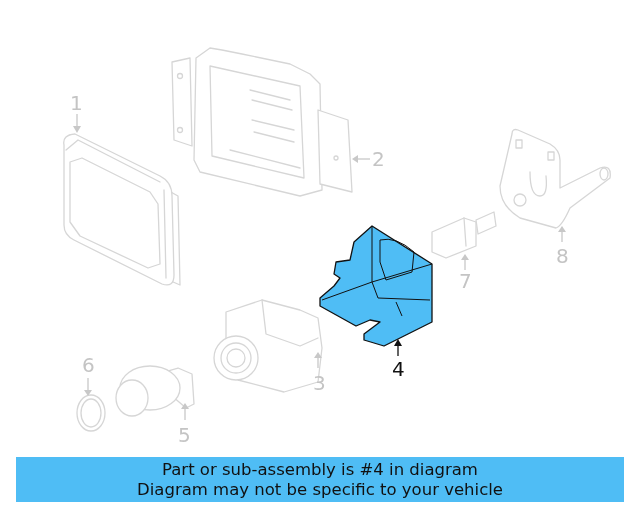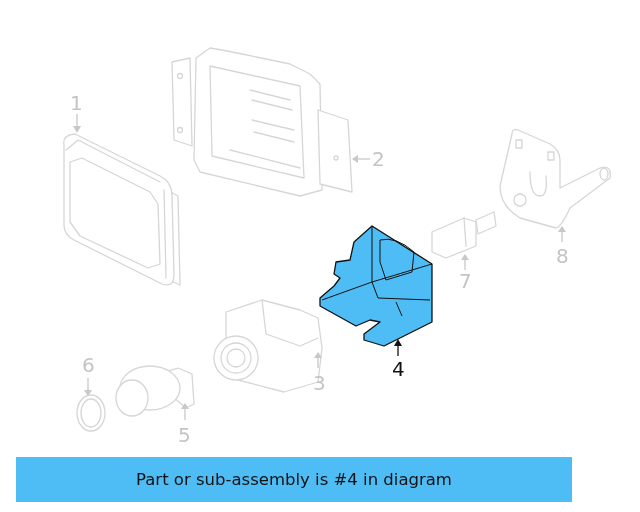--- a/index.html
+++ b/index.html
@@ -6,21 +6,21 @@
   body { width:640px; height:512px; position:relative; overflow:hidden; font-family:"DejaVu Sans", sans-serif; }
   #diagram { position:absolute; left:0; top:0; width:640px; height:512px; }
   .ln { fill:none; stroke:#d6d6d6; stroke-width:1.3; stroke-linejoin:round; stroke-linecap:round; }
   .lnw { fill:#ffffff; stroke:#d6d6d6; stroke-width:1.3; stroke-linejoin:round; }
   .callout { font-family:"DejaVu Sans", sans-serif; font-size:20px; fill:#c4c4c4; }
   .callout-hl { font-family:"DejaVu Sans", sans-serif; font-size:20px; fill:#111111; }
   .arr { stroke:#c8c8c8; stroke-width:1.3; fill:none; }
   .arrhead { fill:#c8c8c8; }
   .hl { fill:#4fbdf5; stroke:#111; stroke-width:1.3; stroke-linejoin:round; }
   .hlin { fill:none; stroke:#111; stroke-width:1; }
-  #banner { position:absolute; left:16px; top:457px; width:556px; height:45px; background:#4fbdf5;
+  #banner { position:absolute; left:16px; top:457px; width:608px; height:45px; background:#4fbdf5;
             display:flex; flex-direction:column; align-items:center; justify-content:center; }
   #banner span { font-family:"DejaVu Sans", sans-serif; font-size:16.5px; line-height:20px; color:#111; }
 </style>
 </head>
 <body>
 
 <svg id="diagram" viewBox="0 0 640 512" xmlns="http://www.w3.org/2000/svg">
 
   <g>
     <path class="lnw" d="M160 186 L178 196 L180 285 L164 278 Z"></path>
@@ -108,13 +108,14 @@
     <path class="hlin" d="M380 240 Q396 236 414 252 L412 272 L386 280 L380 262 Z"></path>
     <path class="hlin" d="M396 302 L402 316"></path>
   </g>
   <text class="callout-hl" x="392" y="376">4</text>
   <line x1="398" y1="343" x2="398" y2="356" stroke="#111" stroke-width="1.3"></line>
   <path d="M394 346 L402 346 L398 339 Z" fill="#111"></path>
 </svg>
 
 <div id="banner">
   <span>Part or sub-assembly is #4 in diagram</span>
+  <span>Diagram may not be specific to your vehicle</span>
 </div>
 
 </body></html>

